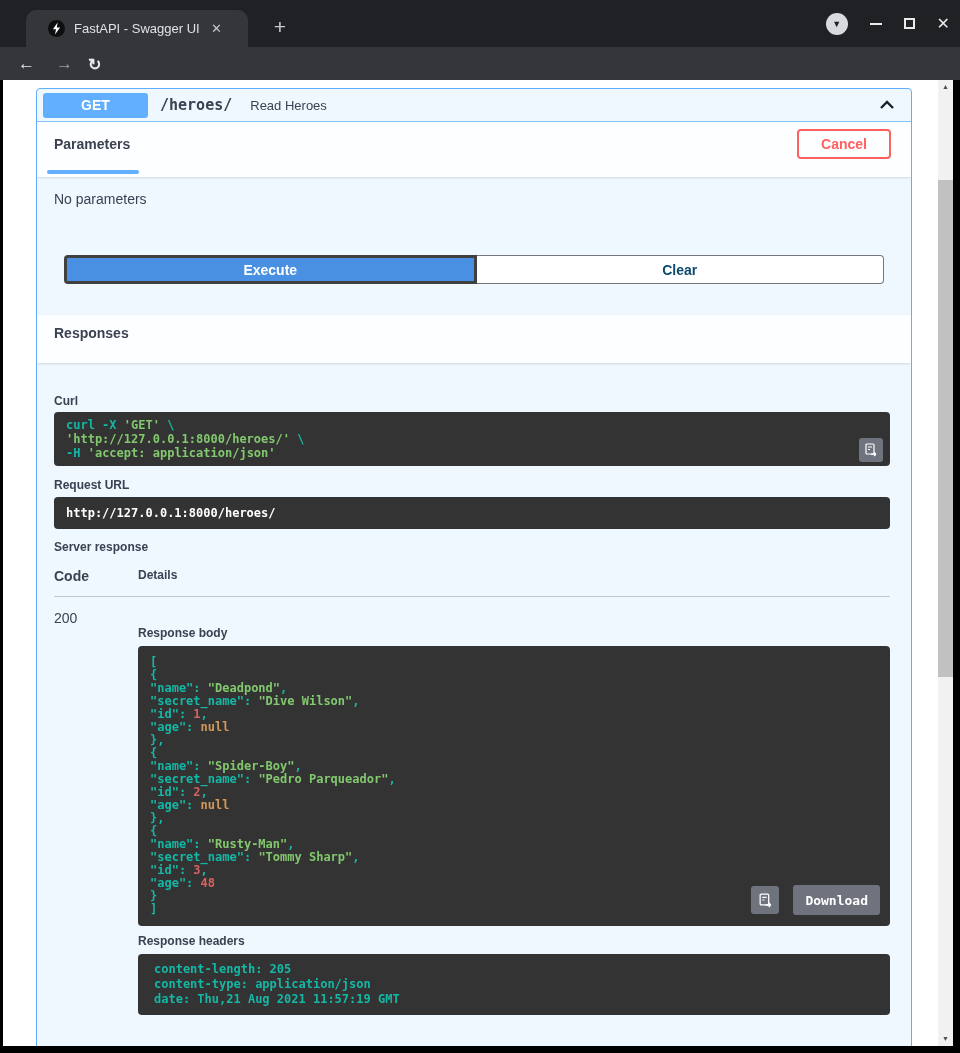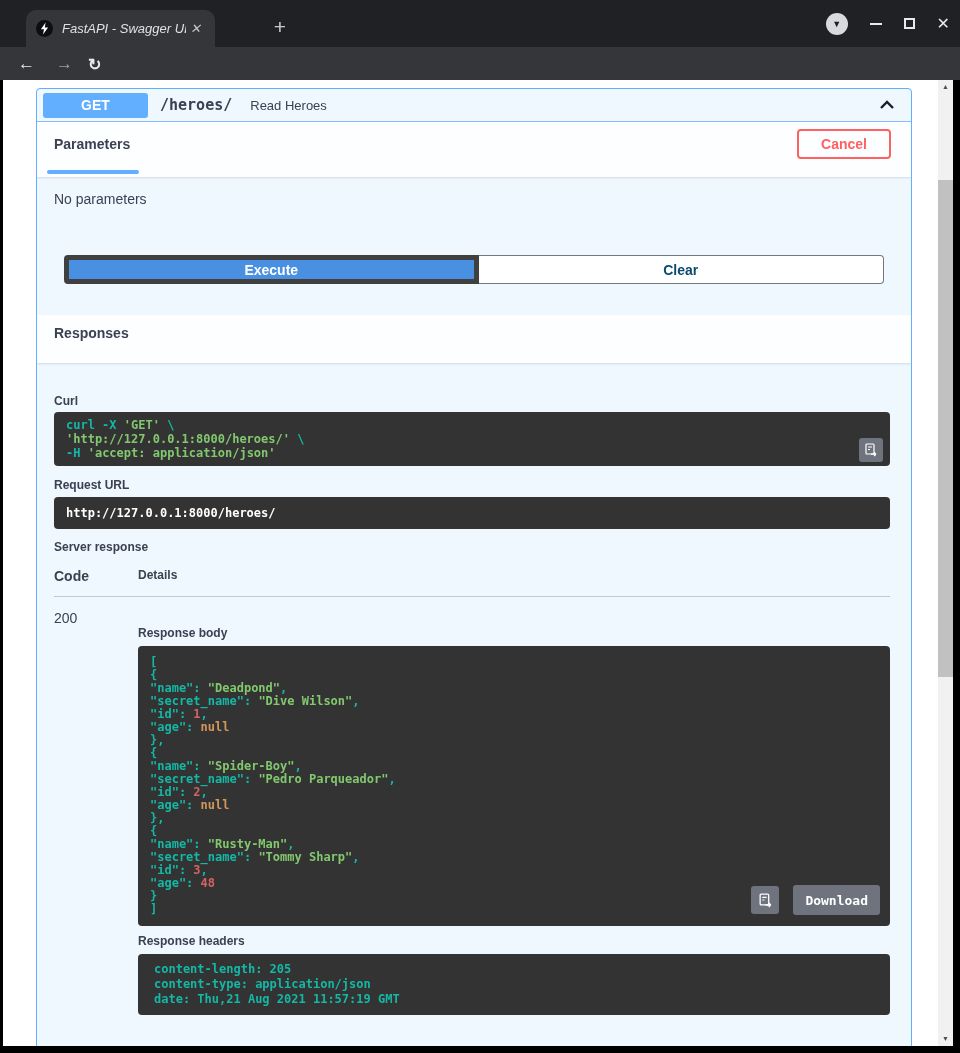--- a/index.html
+++ b/index.html
@@ -1,22 +1,22 @@
 <!DOCTYPE html>
 <html><head>
 <meta charset="utf-8">
 <style>
   * { margin:0; padding:0; box-sizing:border-box; }
   html,body { width:960px; height:1053px; }
   body { background:#000; position:relative; font-family:"Liberation Sans", sans-serif; overflow:hidden; }
 
   
   .titlebar { position:absolute; left:0; top:0; width:960px; height:47px; background:#202124; }
-  .tab { position:absolute; left:26px; top:10px; width:189px; height:37px; background:#35363a;
-         border-radius:10px 10px 0 0; display:flex; align-items:center; padding:0 10px;font-style:italic; }
+  .tab { position:absolute; left:26px; top:10px; width:222px; height:37px; background:#35363a;
+         border-radius:10px 10px 0 0; display:flex; align-items:center; padding:0 22px; }
   .favicon { width:17px; height:17px; flex:0 0 auto; }
   .tab-title { color:#dfe1e5; font-size:13px; margin-left:9px; flex:1; white-space:nowrap; overflow:hidden; }
   .tab-close { color:#c4c7cb; font-size:13px; padding:2px 4px; cursor:default; }
   .new-tab { position:absolute; left:266px; top:13px; color:#c6c9cd; font-size:21px; font-weight:400; width:28px; height:28px; text-align:center; line-height:28px; }
   .win-controls { position:absolute; right:10px; top:0; height:47px; display:flex; align-items:center; gap:22px; }
   .tab-search { width:22px; height:22px; border-radius:50%; background:#d8dadd; color:#202124; font-size:9px; display:flex; align-items:center; justify-content:center; }
   .win-min { width:12px; border-top:2px solid #eaeaea; display:inline-block; }
   .win-max { width:11px; height:11px; border:2px solid #eaeaea; display:inline-block; }
   .win-close { color:#eaeaea; font-size:16px; line-height:16px; }
 
@@ -58,21 +58,21 @@
                 display:flex; align-items:center; padding:0 20px 12px 17px; }
   .sec-header.params { height:55px; }
   .sec-header.resp { height:48px; }
   .sec-title { font-size:14px; font-weight:bold; color:#3b4151; }
   .tab-underline { position:absolute; left:10px; bottom:3px; width:92px; height:4px; background:#61affe; border-radius:2px; }
   .cancel-btn { margin-left:auto; width:94px; height:30px; border:2px solid #ff6060; border-radius:4px;
                 background:transparent; color:#ff6060; font-size:14px; font-weight:bold; font-family:inherit; }
 
   .no-params { padding:14px 17px 0; font-size:14px; color:#3b4151; }
   .execute-row { display:flex; height:29px; margin:48px 27px 31px; }
-  .execute-btn { flex:1; background:#4990e2; border:5px solid #404040; border-radius:4px 0 0 4px;
+  .execute-btn { flex:1; background:#4990e2; border:3px solid #404040; border-radius:4px 0 0 4px;
                  color:#fff; font-size:14px; font-weight:bold; font-family:inherit; }
   .clear-btn { flex:1; background:#fff; border:1px solid #75777b; border-left:none; border-radius:0 4px 4px 0;
                color:#0c4a6e; font-size:14px; font-weight:bold; font-family:inherit; }
 
   .responses-inner { padding:31px 21px 20px 17px; }
   .block-label { font-size:12px; font-weight:bold; color:#3b4151; margin-bottom:4px; }
   .code-block { background:#333333; border-radius:4px; color:#fff;
                 font-family:"DejaVu Sans Mono", monospace; font-size:12px; font-weight:bold; position:relative; }
   .curl-block { padding:6px 12px; line-height:14px; }
   .url-block { margin-top:5px; padding:8px 12px; line-height:16px; }

